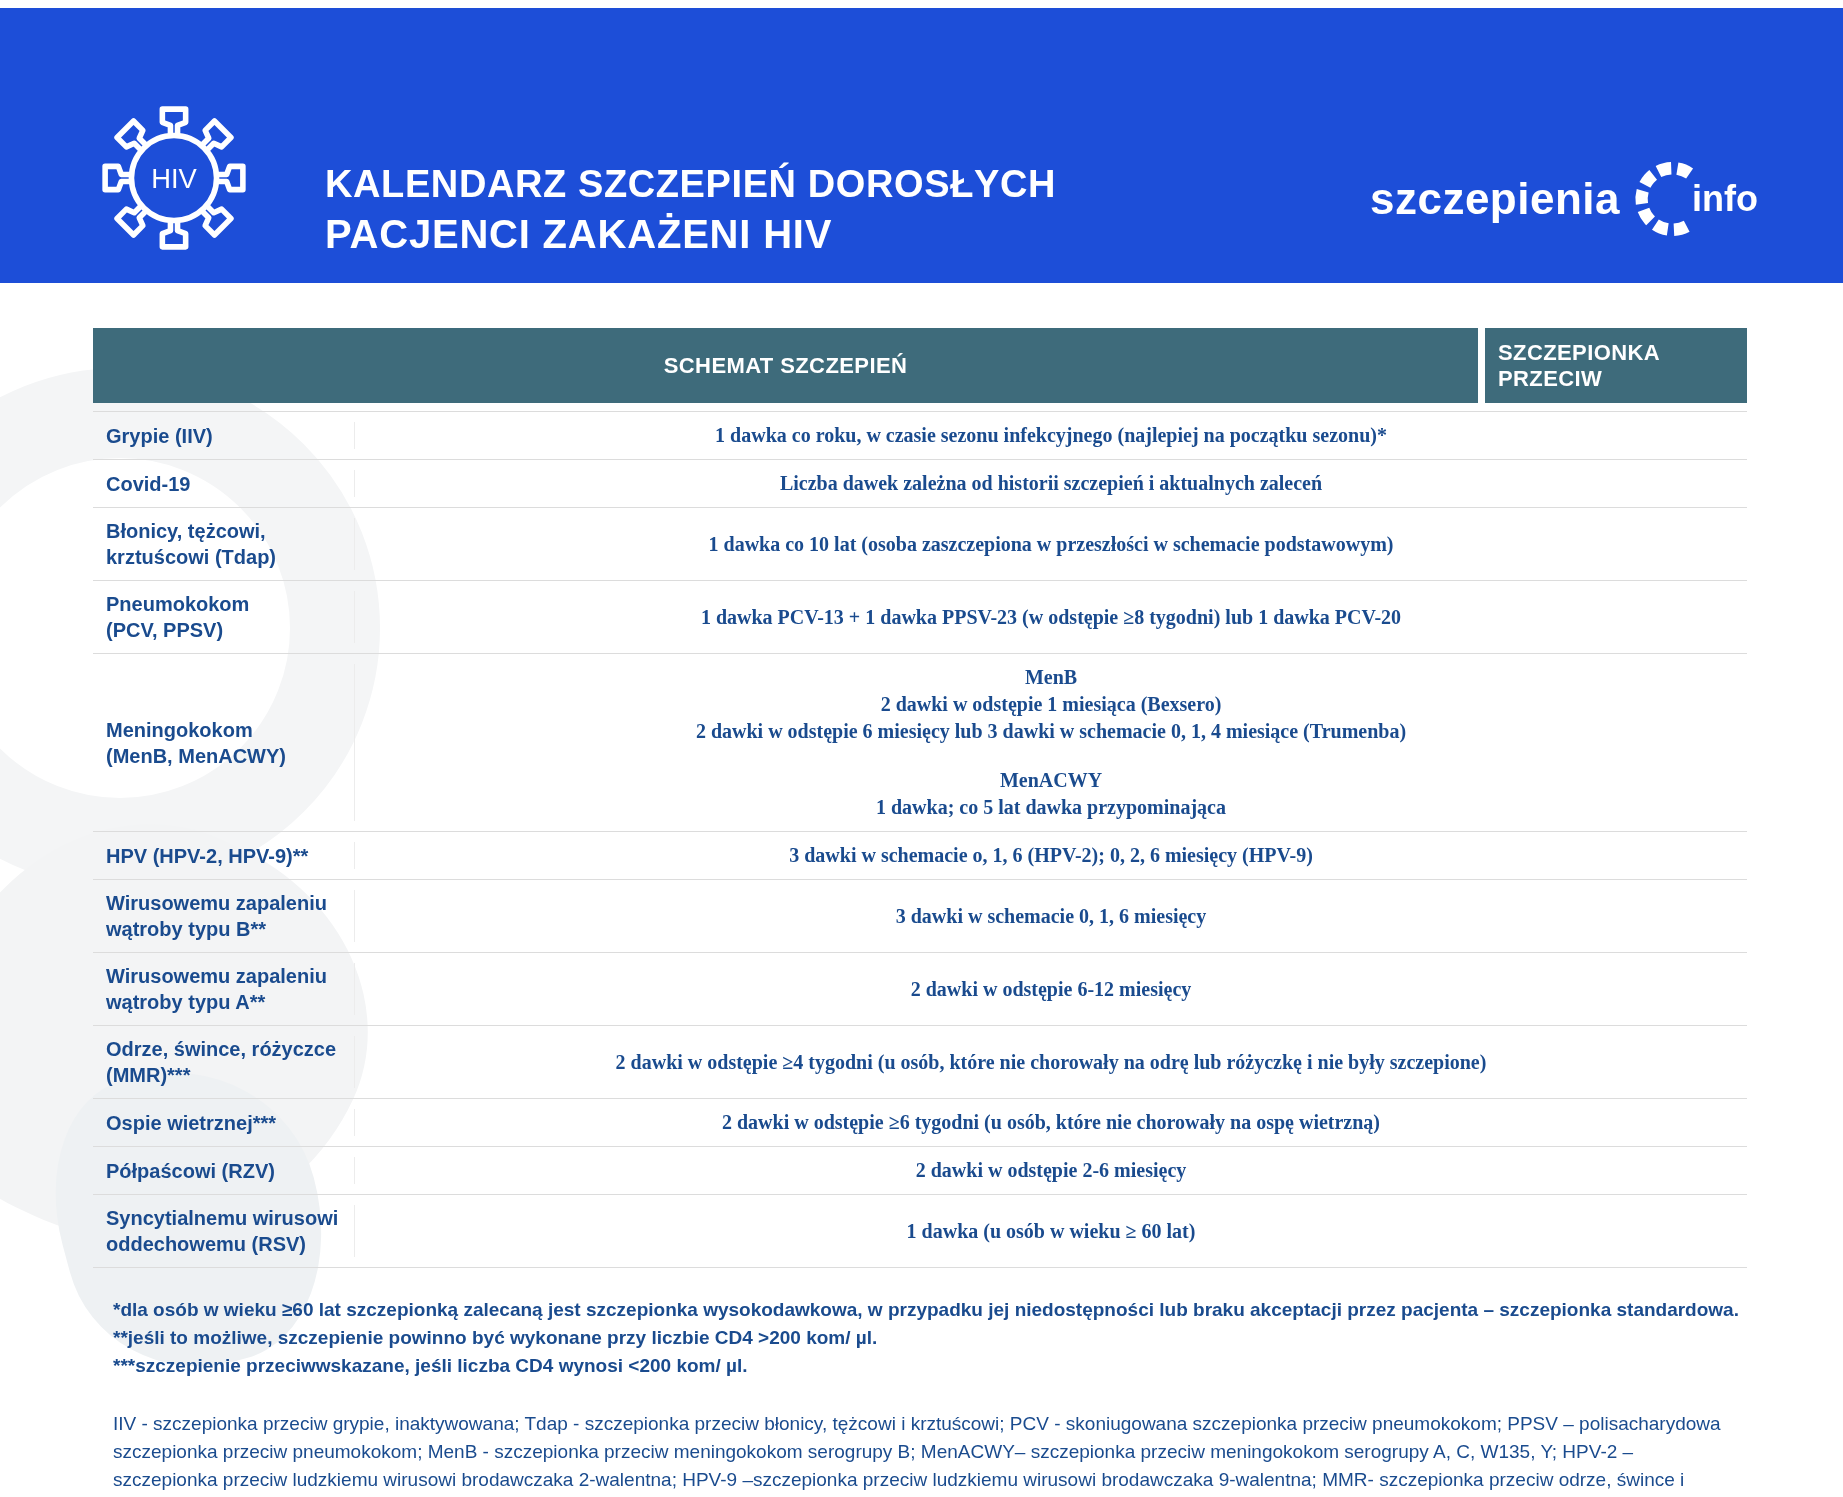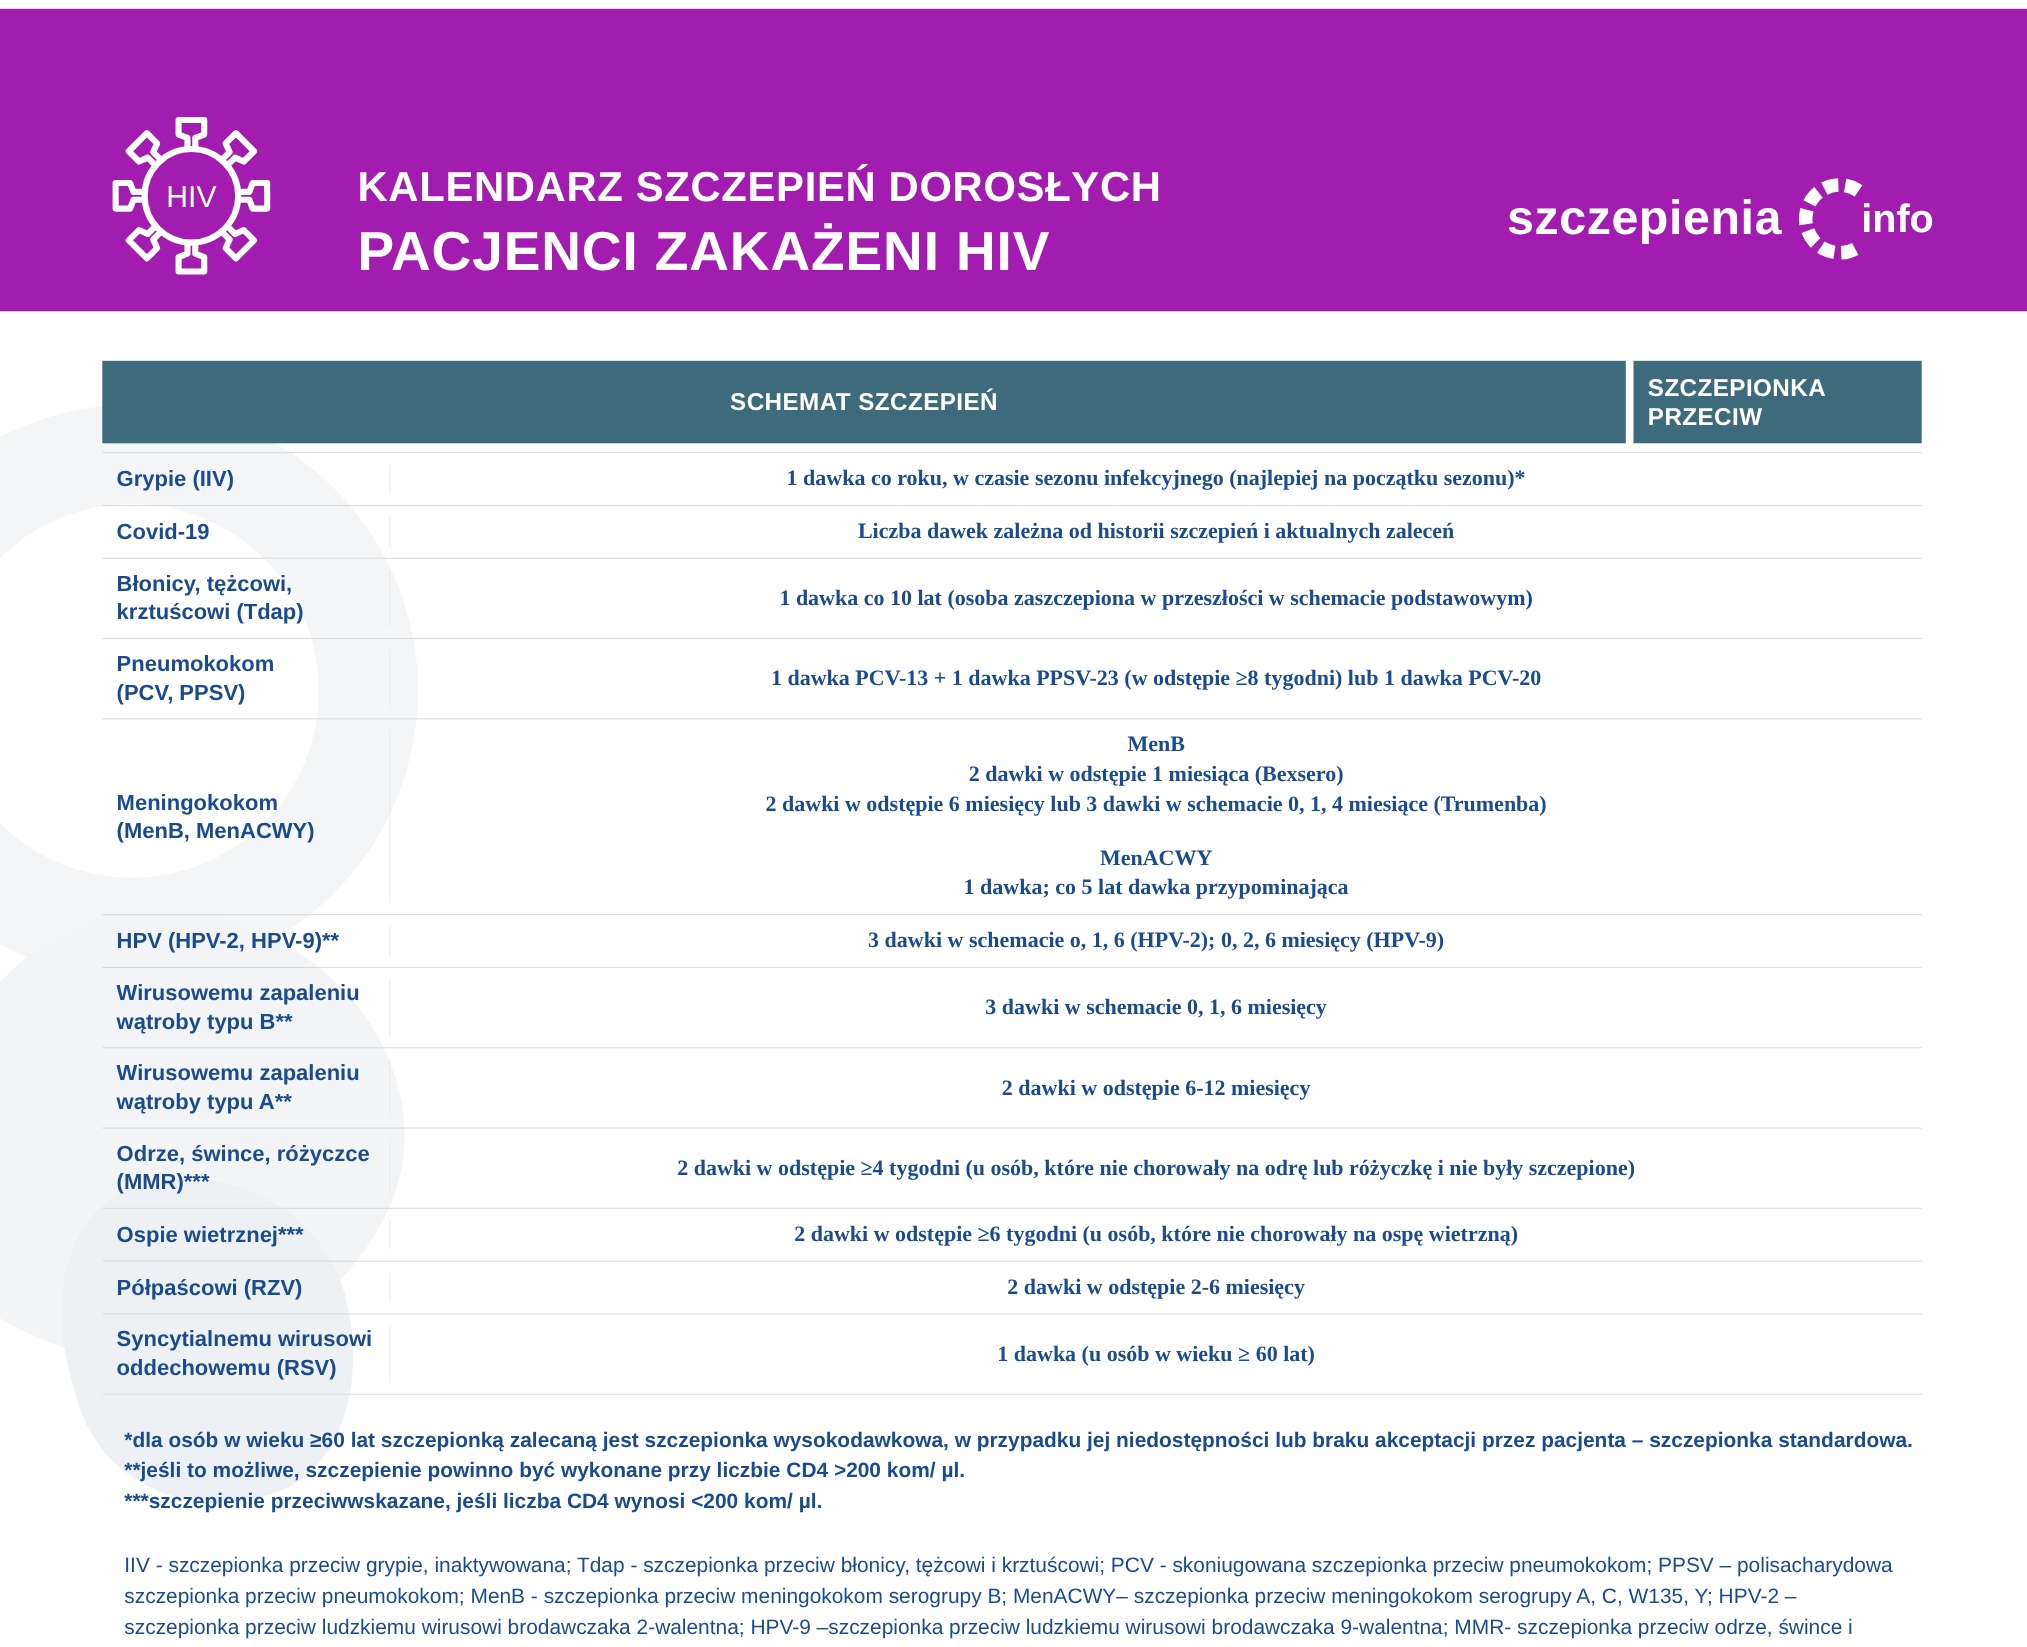--- a/index.html
+++ b/index.html
@@ -10,26 +10,26 @@
   
   .wm { position:absolute; z-index:0; pointer-events:none; }
   .wm1 { left:-140px; top:360px; width:520px; height:520px; border-radius:50%;
          border:90px solid #f4f5f6; }
   .wm2 { left:-60px; top:820px; width:420px; height:420px; background:#f3f4f5;
          border-radius:48% 52% 60% 40% / 55% 45% 60% 40%; transform:rotate(25deg); }
   .wm3 { left:60px; top:1060px; width:260px; height:300px; background:#eef1f3;
          border-radius:40% 60% 45% 55% / 50% 50% 55% 45%; transform:rotate(-15deg); }
 
   
-  .band { position:relative; z-index:2; margin-top:8px; height:275px; background:#a21caf;
+  .band { position:relative; z-index:2; margin-top:8px; height:275px; background:#1d4ed8;
           display:flex; align-items:flex-end; padding:0 85px 26px 95px; }
   .hiv-icon { width:158px; height:158px; flex:none; }
   .titles { margin-left:72px; color:#fff; }
   .title-1 { font-size:38px; font-weight:700; letter-spacing:.6px; }
-  .title-2 { font-size:50px; font-weight:800; letter-spacing:.8px; margin-top:6px; }
+  .title-2 { font-size:40px; font-weight:800; letter-spacing:.8px; margin-top:6px; }
   .brand { margin-left:auto; display:flex; align-items:center; color:#fff; margin-bottom:14px; }
   .brand .b1 { font-size:44px; font-weight:700; letter-spacing:.5px; }
   .brand .ring { width:88px; height:88px; margin-left:8px; flex:none; }
   .brand .b2 { font-size:36px; font-weight:700; margin-left:-24px; }
 
   
   .table { position:relative; z-index:2; margin:45px 96px 0 93px; }
   .thead { display:flex; gap:7px; }
   .th { background:#3E6B7B; color:#fff; font-weight:700; font-size:22px;
         letter-spacing:.4px; height:75px; display:flex; align-items:center; }

